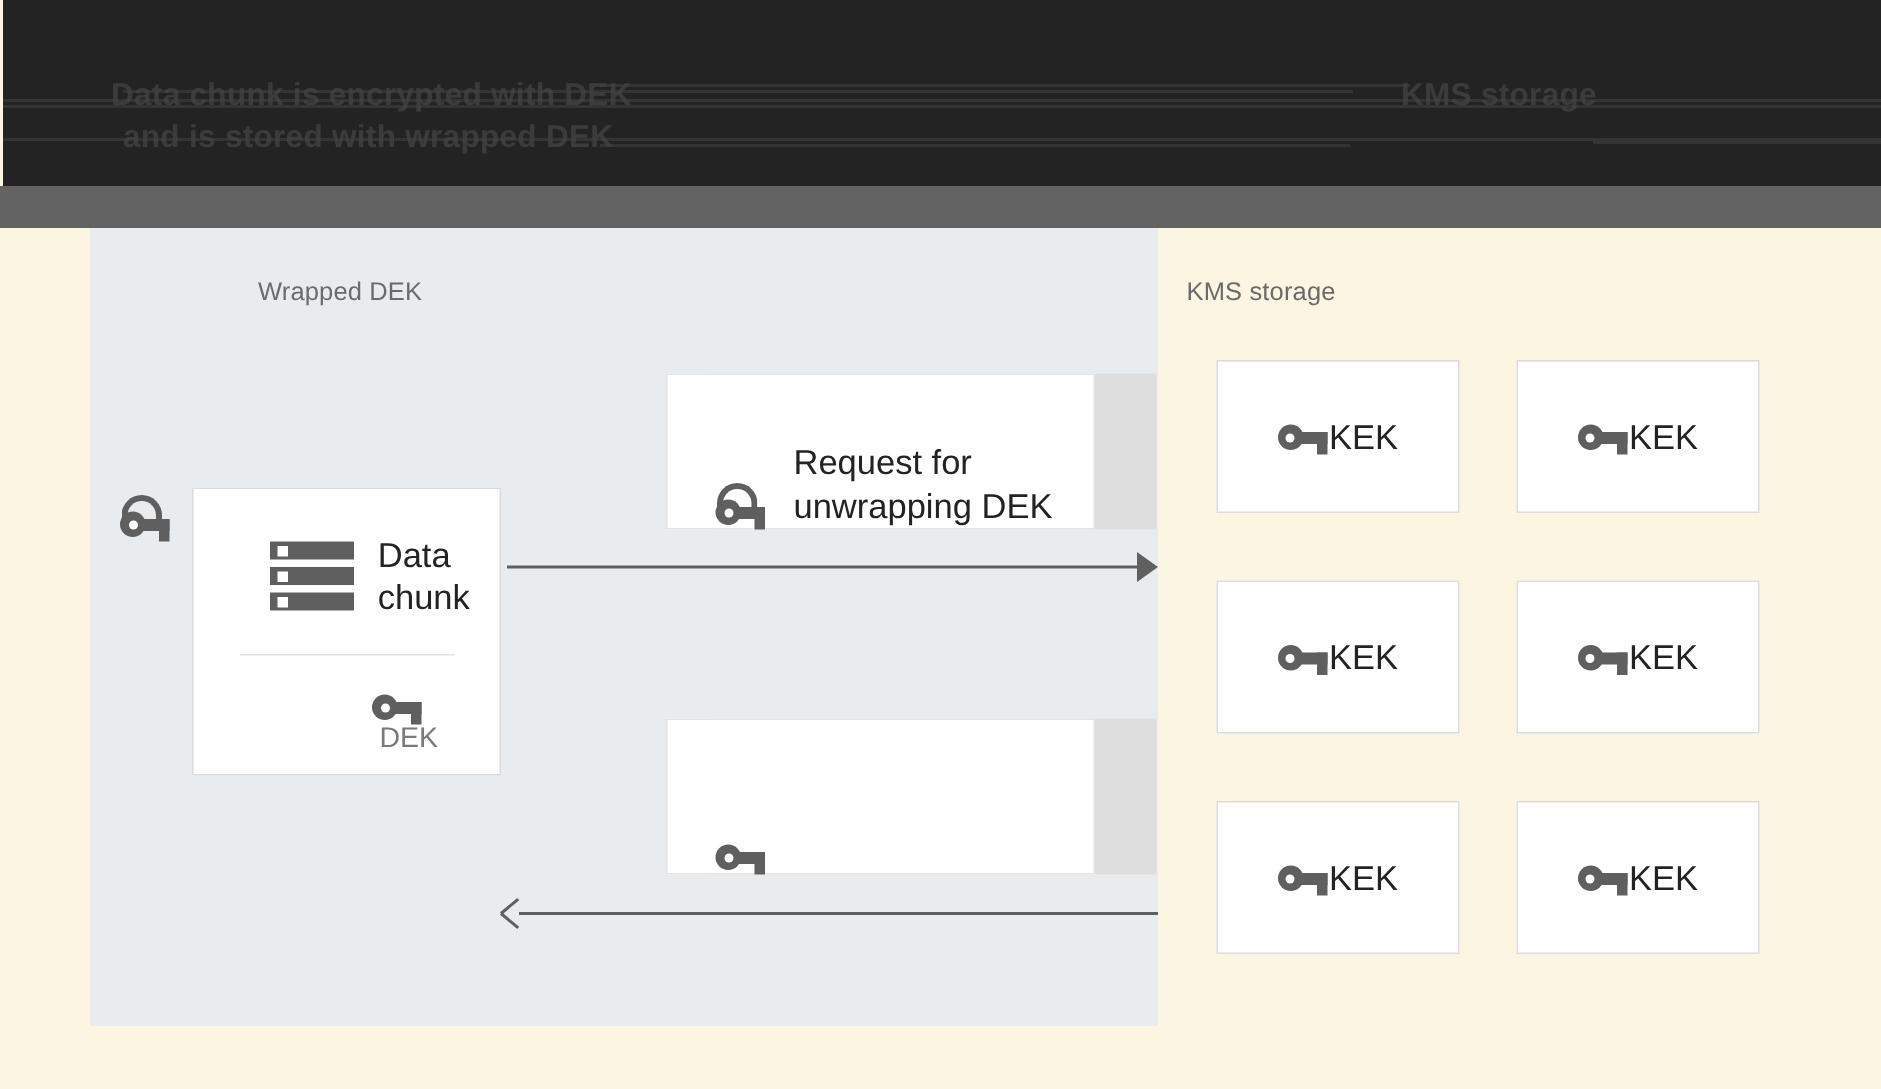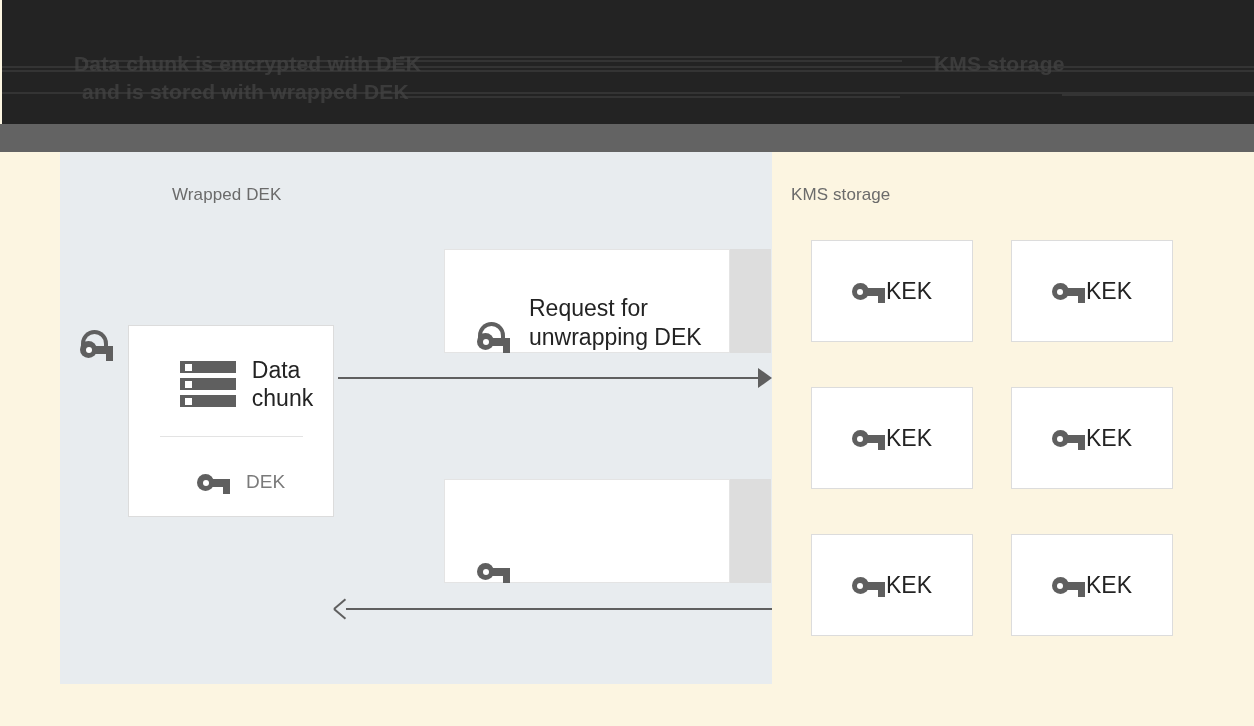--- a/index.html
+++ b/index.html
@@ -111,21 +111,21 @@
   }
   #data-card-label{
     margin-left:16px;font-size:23px;color:#232323;line-height:28px;
     white-space:pre-line;
   }
   #data-divider{
     position:absolute;left:31px;top:110px;width:143px;height:1px;background:#e3e3e3;
   }
   #data-card-bot{
     position:absolute;left:0;top:134px;width:204px;height:44px;
-    display:flex;align-items:center;padding-left:68px;box-sizing:border-box;
+    display:flex;align-items:center;padding-left:68px;box-sizing:border-box;flex-direction:column;
   }
   #dek-label{margin-left:15px;font-size:19px;color:#7a7a7a;}
 
   
   .msg-shadow{
     position:absolute;background:#dddddd;
   }
   .msg-card{
     position:absolute;background:#ffffff;border:1px solid #e4e4e4;box-sizing:border-box;
     display:flex;align-items:flex-end;padding-left:32px;

